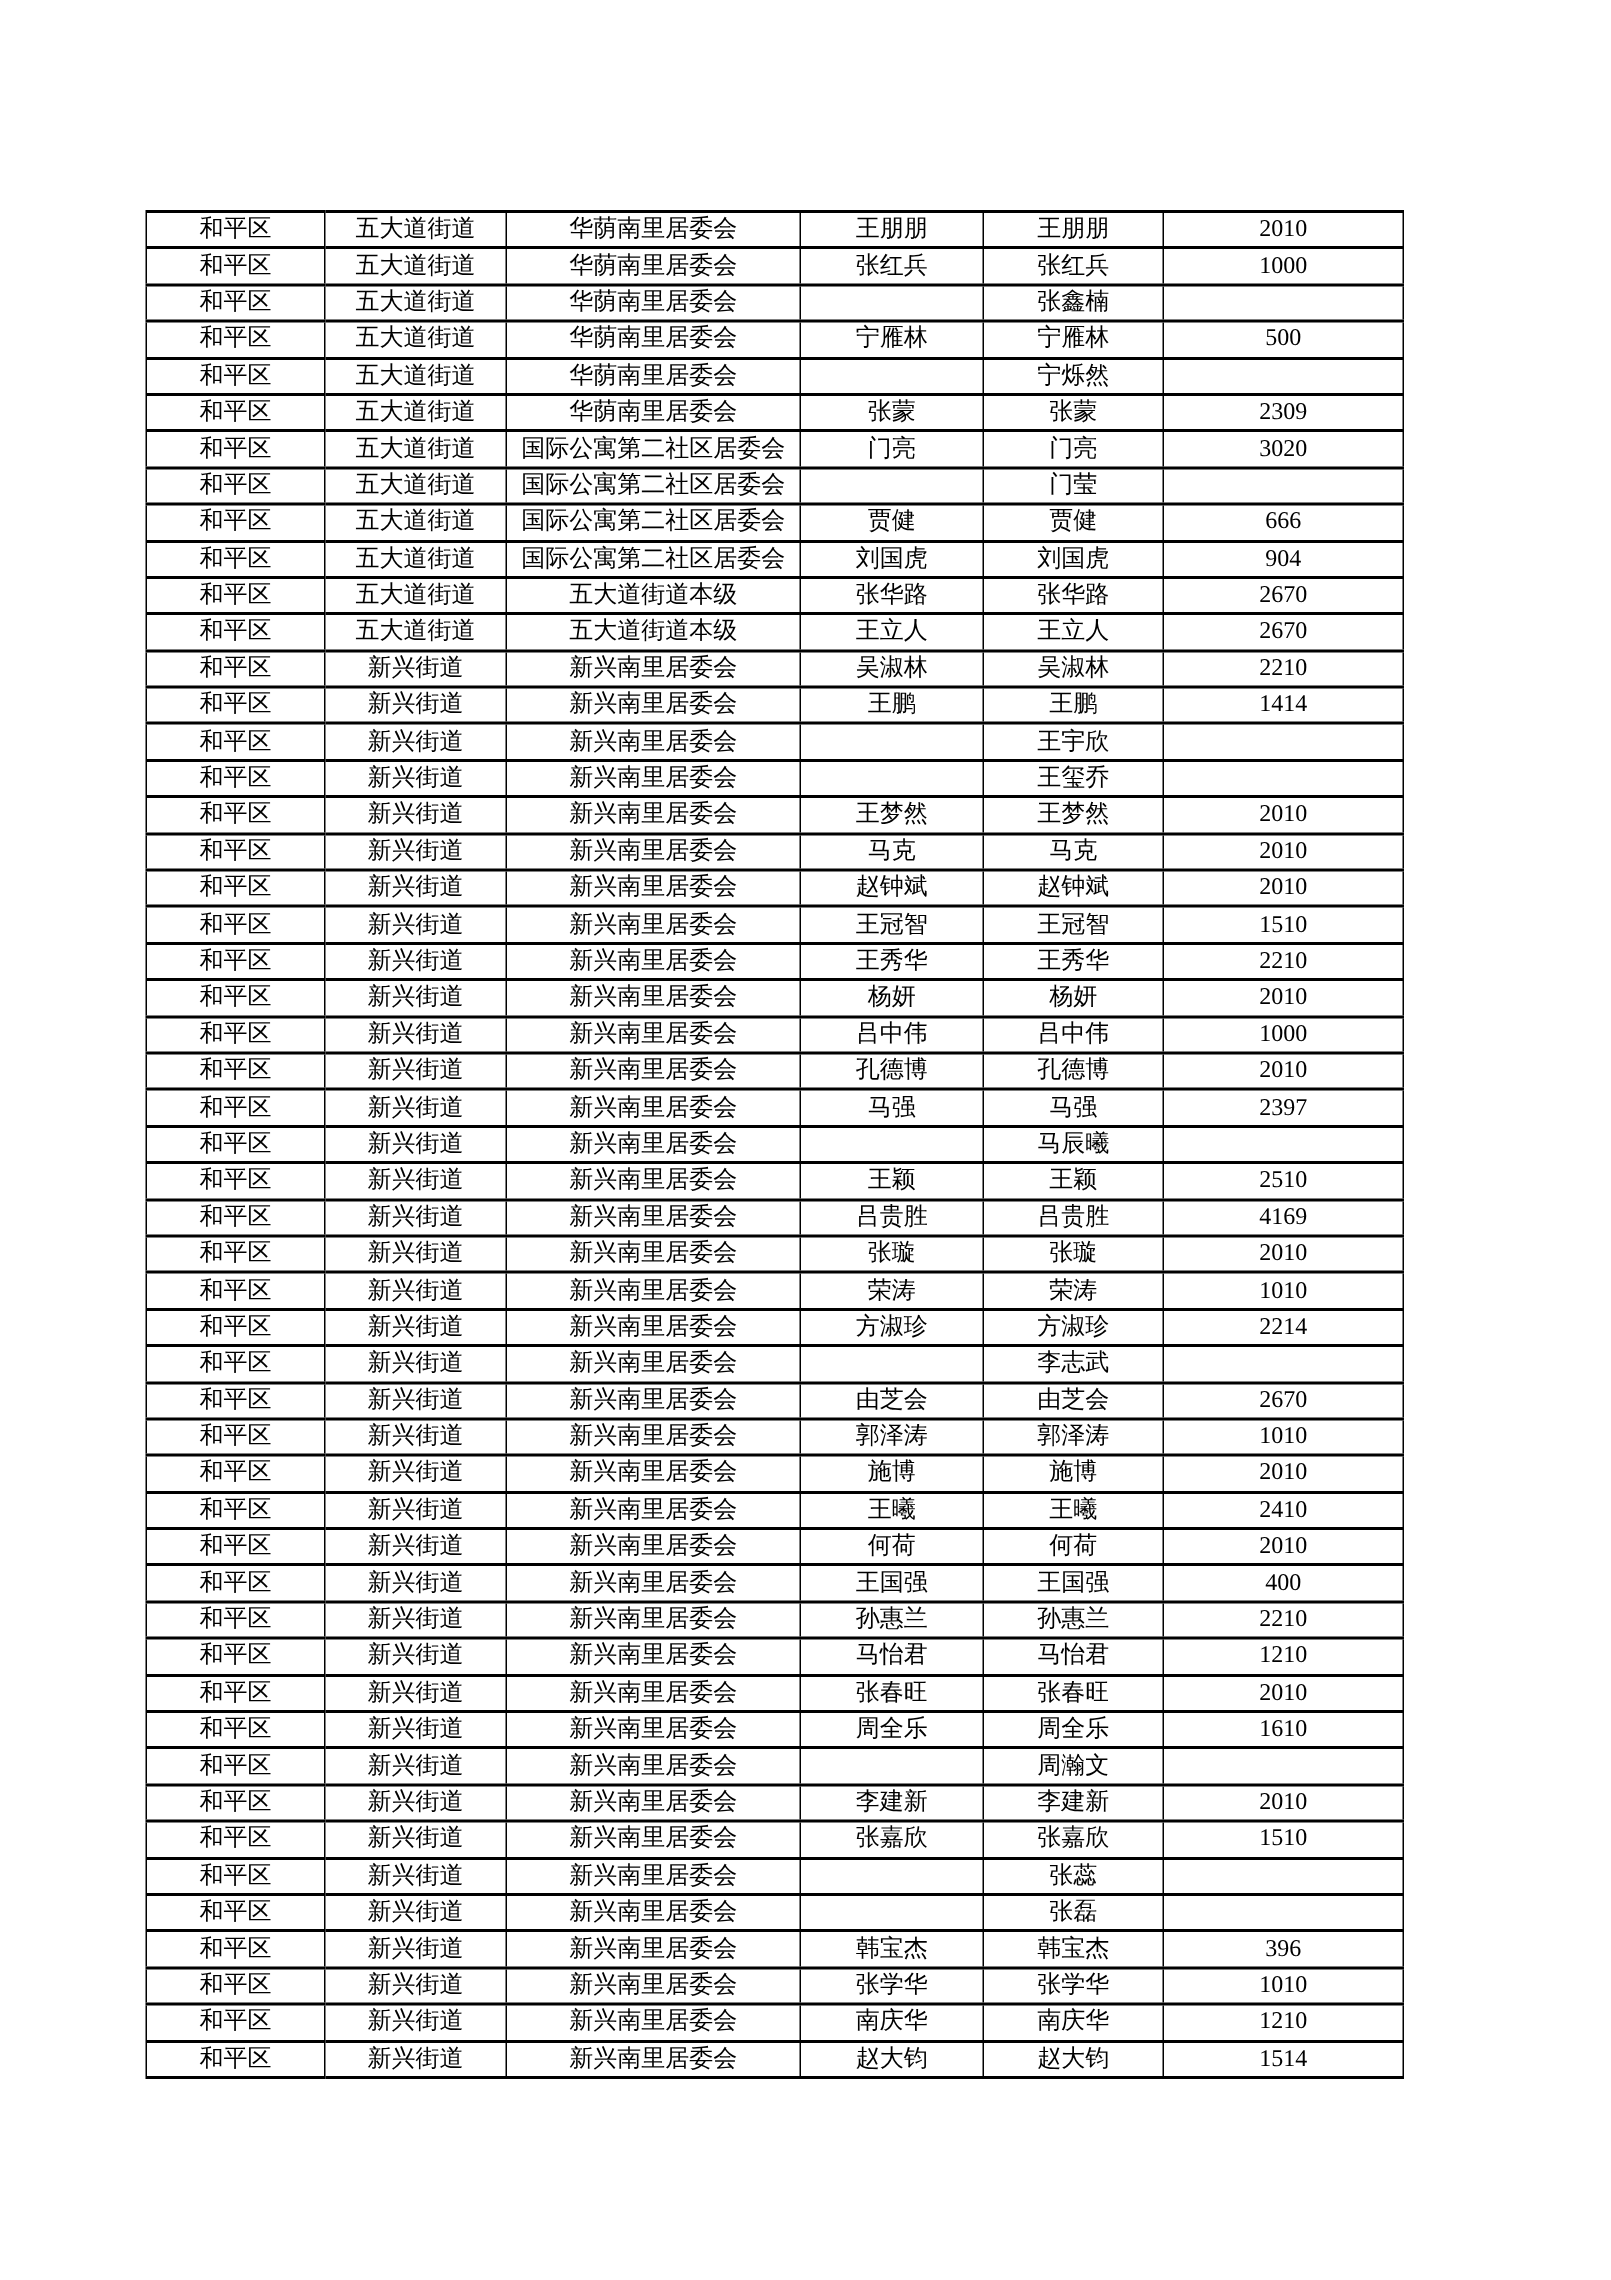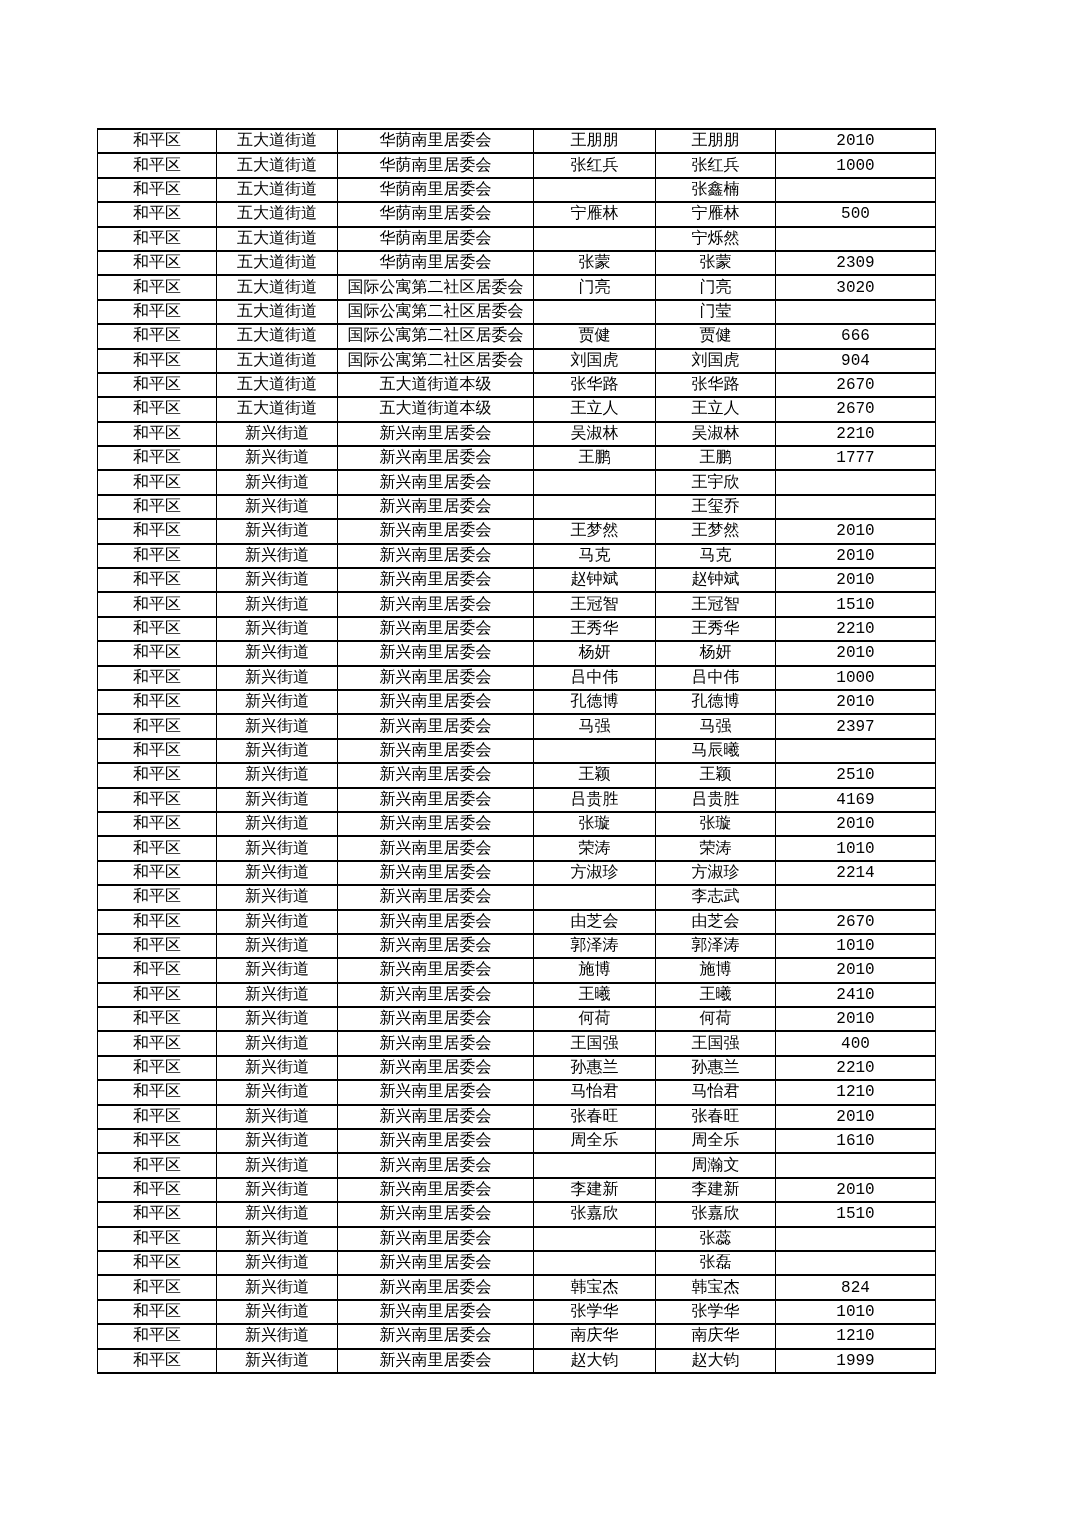--- a/index.html
+++ b/index.html
@@ -10,25 +10,24 @@
   body {
     width: 1074px;
     height: 1520px;
     position: relative;
     font-family: "Liberation Serif", "DejaVu Serif", serif;
     color: #000000;
   }
   .sheet-table {
     position: absolute;
     left: 97px;
-    top: 128px;
+    top: 140px;
     border-collapse: collapse;
     table-layout: fixed;
     width: 838px;
-    font-family: Liberation Mono, monospace;
   }
   .sheet-table td {
     border: 1px solid #000000;
     border-top-width: 2px;
     border-bottom-width: 2px;
     height: 22.4px;
     padding: 0 2px;
     text-align: center;
     vertical-align: middle;
     font-size: 16px;
@@ -153,21 +152,21 @@
         <td>吴淑林</td>
         <td>吴淑林</td>
         <td>2210</td>
       </tr>
       <tr>
         <td>和平区</td>
         <td>新兴街道</td>
         <td>新兴南里居委会</td>
         <td>王鹏</td>
         <td>王鹏</td>
-        <td>1777</td>
+        <td>1414</td>
       </tr>
       <tr>
         <td>和平区</td>
         <td>新兴街道</td>
         <td>新兴南里居委会</td>
         <td></td>
         <td>王宇欣</td>
         <td></td>
       </tr>
       <tr>
@@ -425,21 +424,21 @@
         <td></td>
         <td>张磊</td>
         <td></td>
       </tr>
       <tr>
         <td>和平区</td>
         <td>新兴街道</td>
         <td>新兴南里居委会</td>
         <td>韩宝杰</td>
         <td>韩宝杰</td>
-        <td>824</td>
+        <td>396</td>
       </tr>
       <tr>
         <td>和平区</td>
         <td>新兴街道</td>
         <td>新兴南里居委会</td>
         <td>张学华</td>
         <td>张学华</td>
         <td>1010</td>
       </tr>
       <tr>
@@ -449,16 +448,16 @@
         <td>南庆华</td>
         <td>南庆华</td>
         <td>1210</td>
       </tr>
       <tr>
         <td>和平区</td>
         <td>新兴街道</td>
         <td>新兴南里居委会</td>
         <td>赵大钧</td>
         <td>赵大钧</td>
-        <td>1999</td>
+        <td>1514</td>
       </tr>
     </tbody>
 </table>
 
 </body></html>

